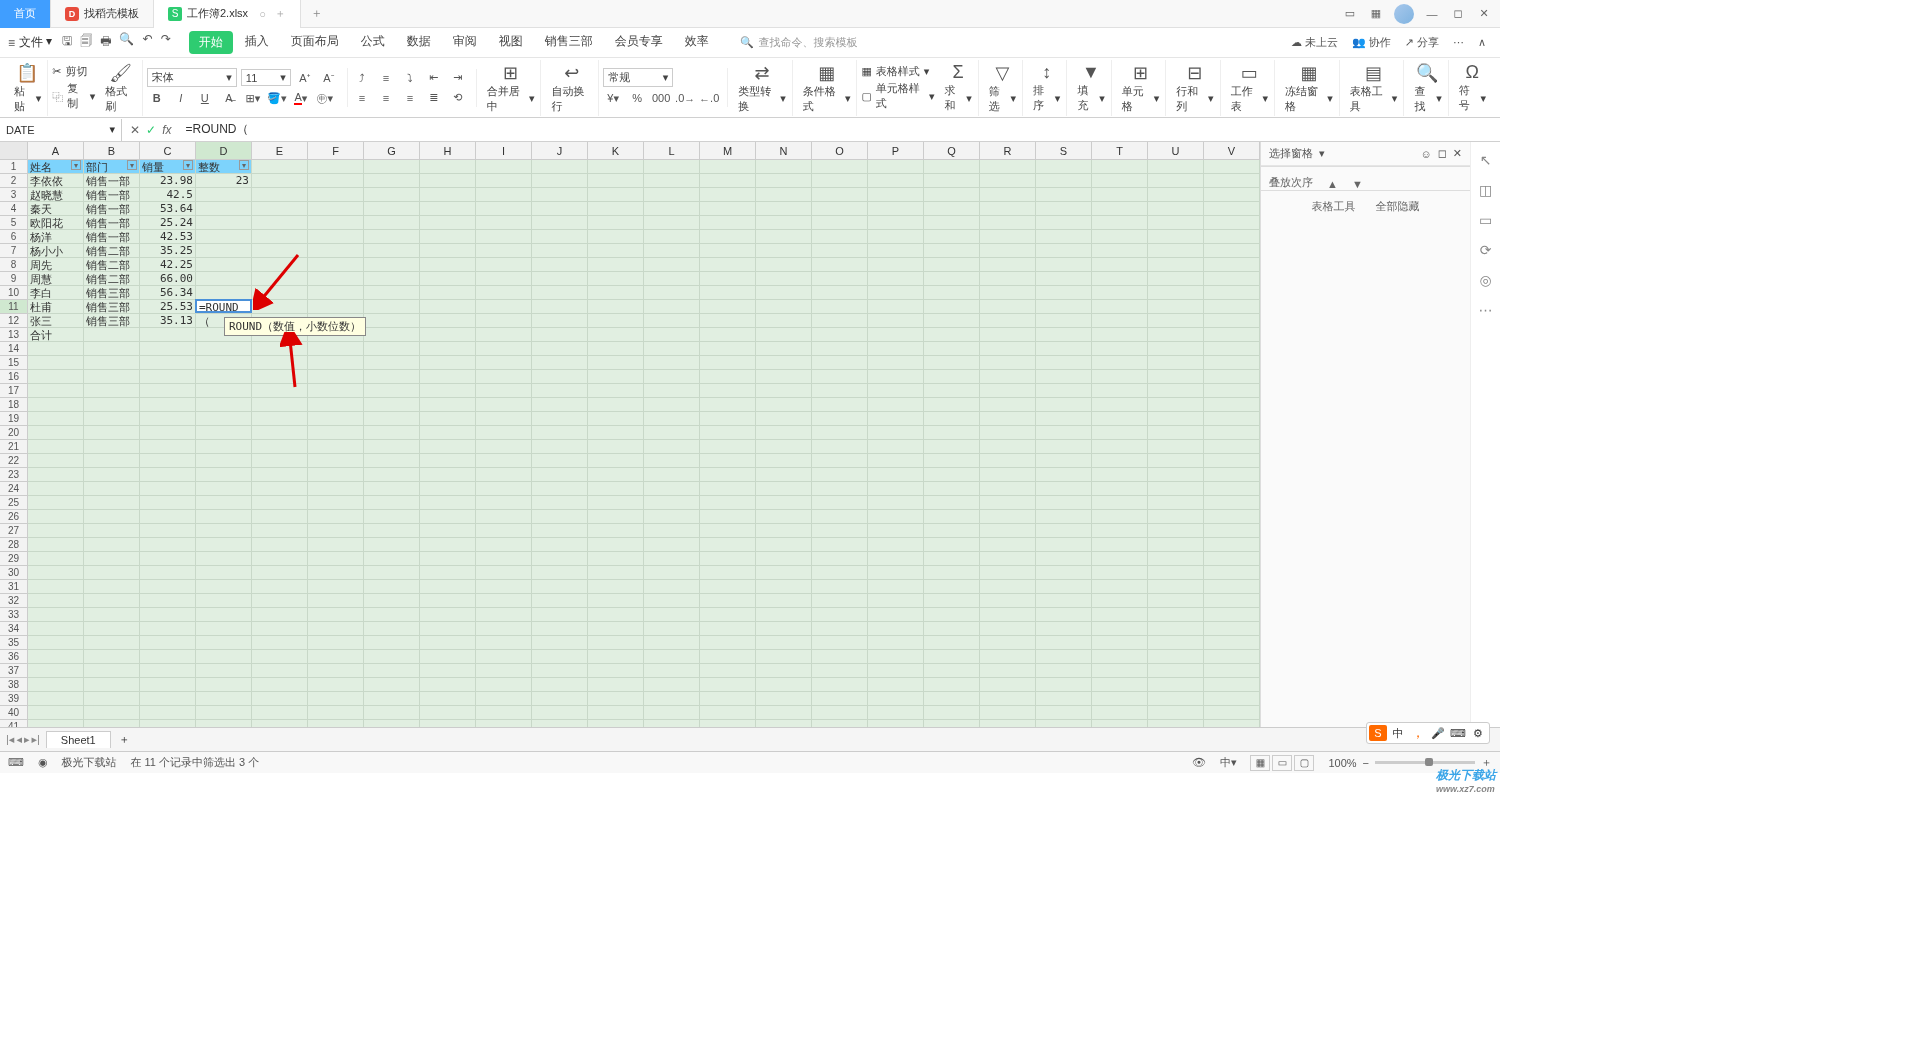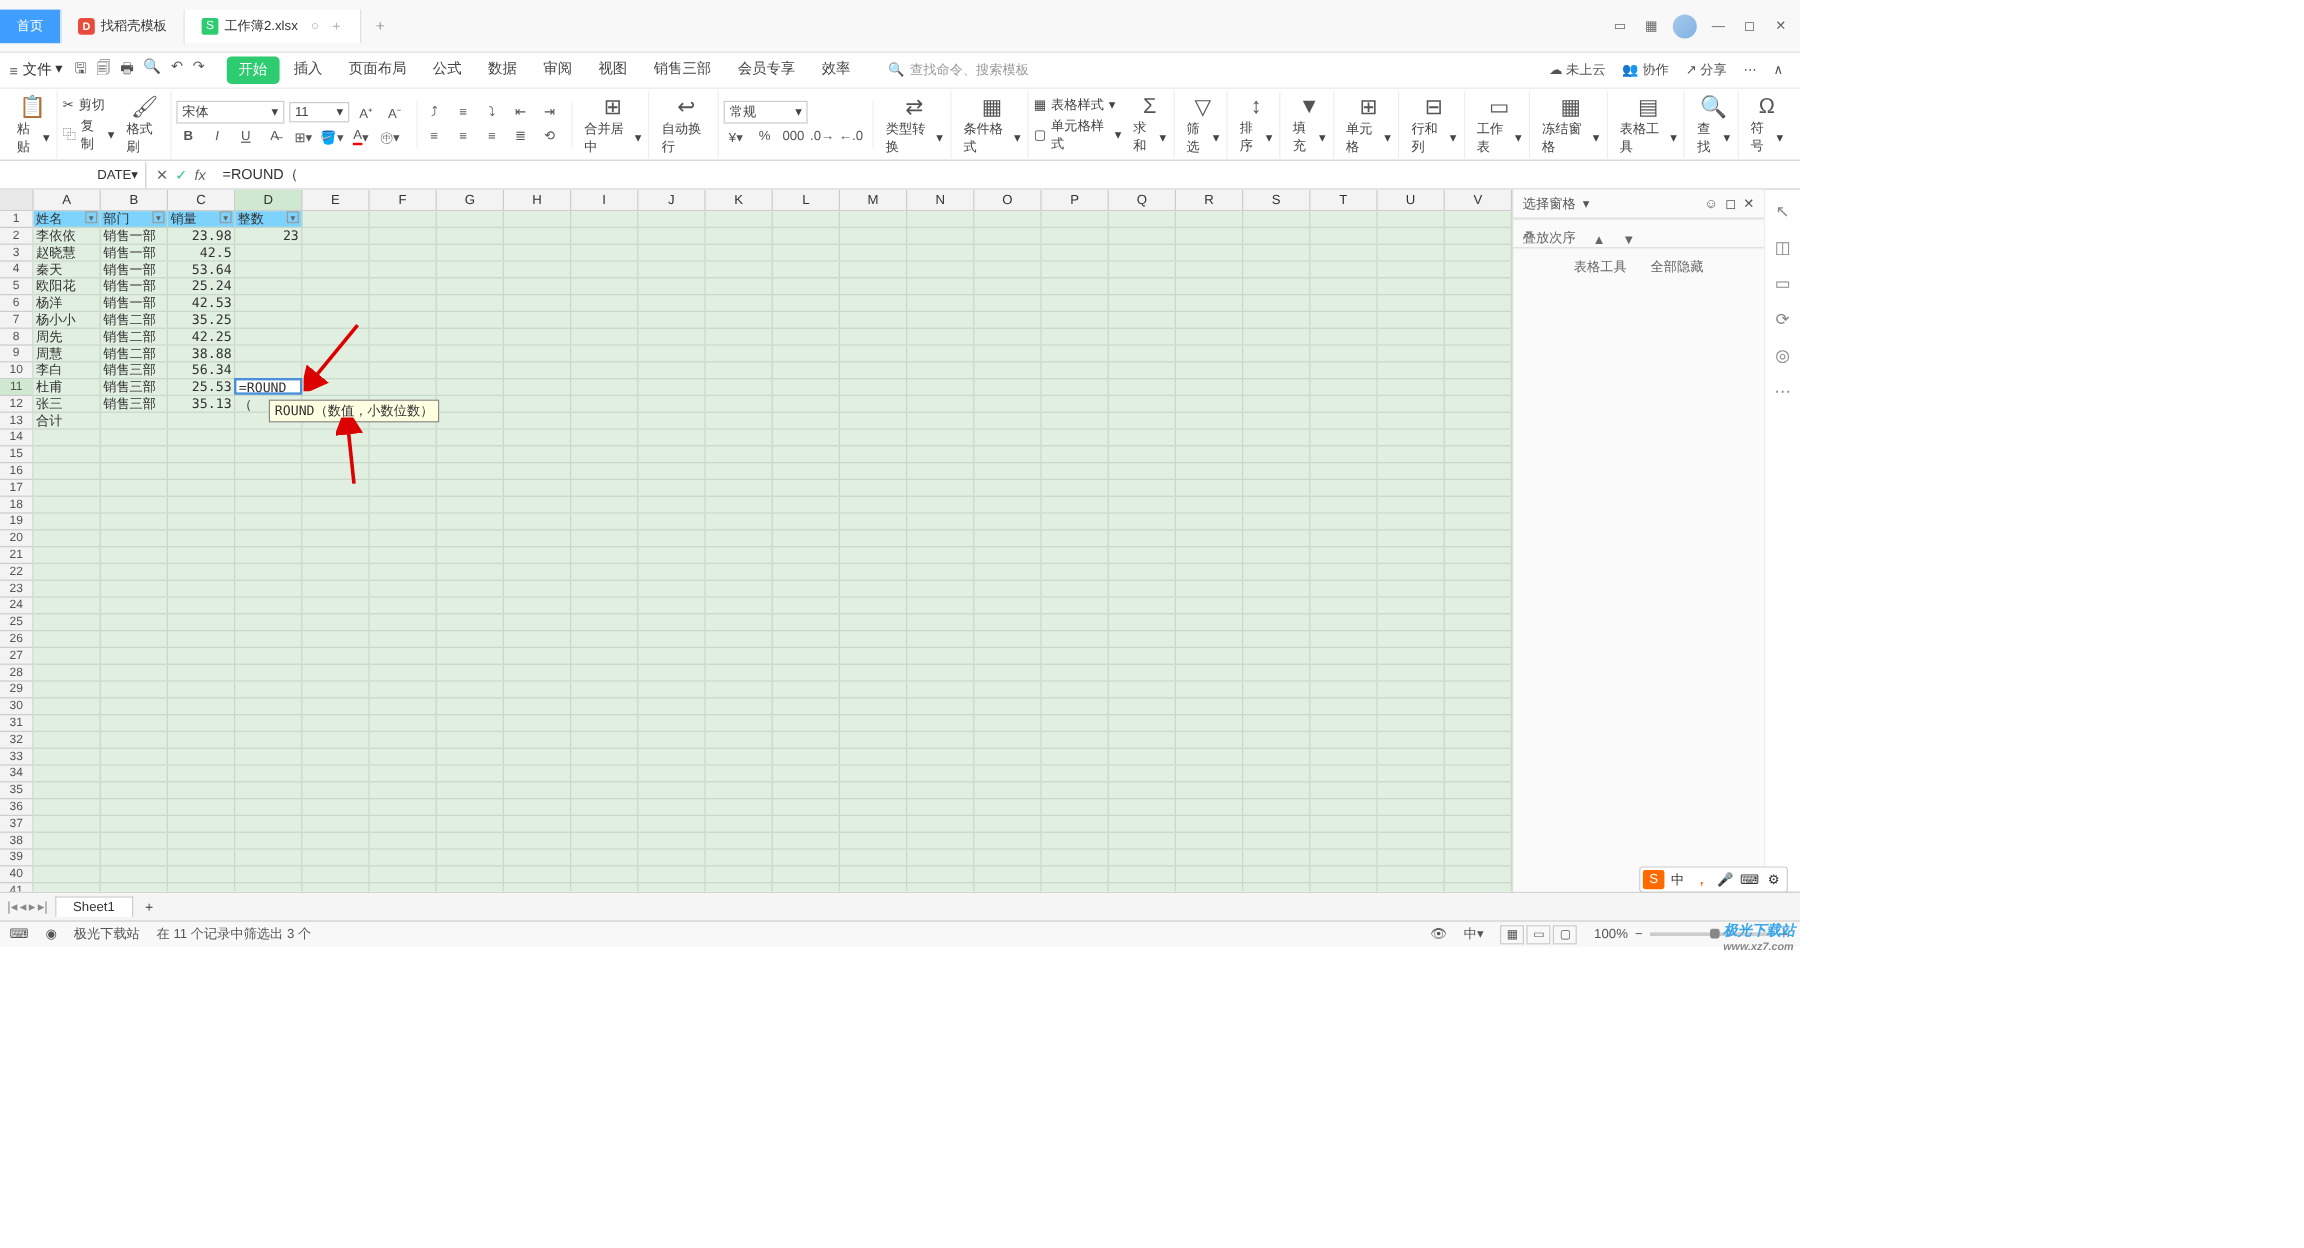--- a/index.html
+++ b/index.html
@@ -1,17 +1,17 @@
 <!DOCTYPE html>
 <html><head>
 <meta charset="utf-8">
 <style>
 *{margin:0;padding:0;box-sizing:border-box;font-family:"Microsoft YaHei",Arial,sans-serif}
 body{background:#fff;font-size:12px;color:#333;overflow:hidden;width:1500px;height:820px;position:relative}
-.titlebar{height:44px;display:flex;align-items:center;background:#f8f8f8;border-bottom:1px solid #e0e0e0}
+.titlebar{height:28px;display:flex;align-items:center;background:#f8f8f8;border-bottom:1px solid #e0e0e0}
 .tab{padding:0 14px;height:28px;display:flex;align-items:center;gap:5px;font-size:11px;border-right:1px solid #e0e0e0;cursor:pointer}
 .tab.home{background:#409eff;color:#fff}
 .tab .icon{width:14px;height:14px;display:inline-flex;align-items:center;justify-content:center}
 .tab-badge-red{background:#e74c3c;color:#fff;border-radius:3px;width:14px;height:14px;font-size:9px;font-weight:bold}
 .tab-badge-green{background:#2ecc71;color:#fff;border-radius:2px;width:14px;height:14px;font-size:10px}
 .tab-add{padding:0 10px;cursor:pointer;color:#888}
 .win-controls{margin-left:auto;display:flex;align-items:center;gap:2px;padding-right:4px}
 .win-btn{width:24px;height:20px;display:flex;align-items:center;justify-content:center;color:#666;cursor:pointer;font-size:11px}
 .avatar{width:20px;height:20px;border-radius:50%;background:linear-gradient(135deg,#a8c8ec,#7fb3e0);margin:0 4px}
 .menubar{height:30px;display:flex;align-items:center;padding:0 8px;gap:4px;border-bottom:1px solid #e5e5e5;font-size:12px}
@@ -29,21 +29,21 @@
 .rgroup{display:flex;flex-direction:column;align-items:center;padding:0 6px;border-right:1px solid #eee;height:56px;justify-content:center}
 .rgroup.noborder{border-right:none}
 .rbot{font-size:11px;color:#444;display:flex;align-items:center;gap:2px}
 .ricon{font-size:18px;color:#555}
 .ribbon-small{display:flex;flex-direction:column;gap:2px;font-size:11px;color:#444}
 .ribbon-row{display:flex;gap:4px;align-items:center}
 .combo{border:1px solid #ccc;padding:1px 4px;font-size:11px;display:flex;align-items:center;gap:2px;background:#fff;min-width:50px}
 .btn-square{width:20px;height:18px;display:inline-flex;align-items:center;justify-content:center;color:#555;font-size:11px;cursor:pointer}
 .namebox-row{height:24px;border-bottom:1px solid #d0d0d0;display:flex;align-items:center}
 .namebox{width:122px;height:22px;border-right:1px solid #ccc;display:flex;align-items:center;padding:0 6px;font-size:11px}
-.namebox span.val{flex:1;text-align:right}
+.namebox span.val{flex:1;text-align:left}
 .formula-btns{display:flex;gap:6px;padding:0 8px;color:#666;font-size:12px}
 .formula-bar{flex:1;padding:0 6px;font-size:12px}
 .workspace{display:flex;height:585px}
 .grid-area{flex:1;position:relative;overflow:hidden}
 .col-headers{display:flex;height:18px;background:#f3f3f3;border-bottom:1px solid #ccc}
 .corner{width:30px;border-right:1px solid #ccc;background:#e8e8e8}
 .ch{width:56px;border-right:1px solid #ccc;text-align:center;font-size:11px;color:#333;line-height:18px}
 .ch.active{background:#d0e8d0}
 .grid-body{display:flex}
 .row-headers{width:30px;background:#f3f3f3;border-right:1px solid #ccc}
@@ -575,21 +575,21 @@
             <div class="cell"></div>
             <div class="cell"></div>
             <div class="cell"></div>
             <div class="cell"></div>
             <div class="cell"></div>
             <div class="cell"></div>
           </div>
           <div class="cell-row">
             <div class="cell txt">周慧</div>
             <div class="cell txt">销售二部</div>
-            <div class="cell num">38.88</div>
+            <div class="cell num">66.00</div>
             <div class="cell num"></div>
             <div class="cell"></div>
             <div class="cell"></div>
             <div class="cell"></div>
             <div class="cell"></div>
             <div class="cell"></div>
             <div class="cell"></div>
             <div class="cell"></div>
             <div class="cell"></div>
             <div class="cell"></div>

